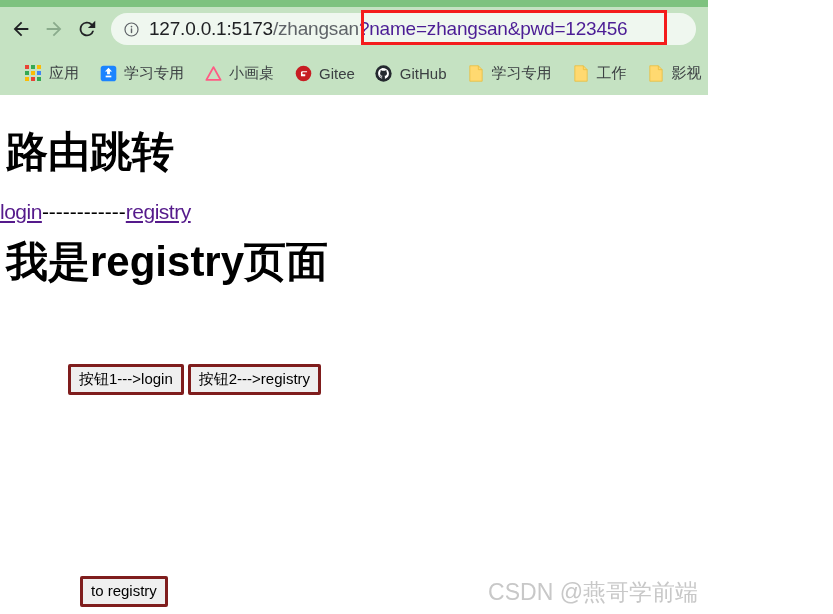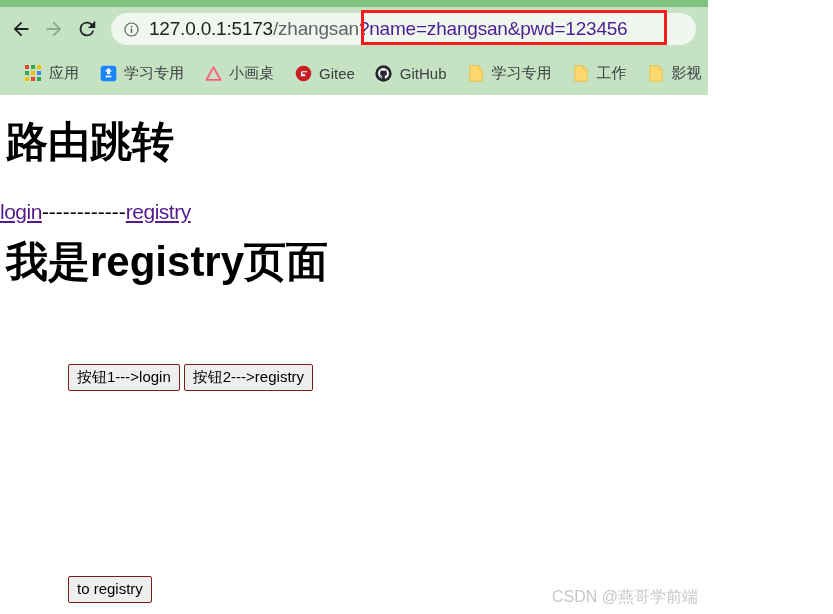--- a/index.html
+++ b/index.html
@@ -158,32 +158,32 @@
   .btnrow {
     position: absolute;
     display: flex;
     gap: 4px;
   }
   button.uibtn {
     font-family: "Liberation Sans", "DejaVu Sans", sans-serif;
     font-size: 15px;
     color: #000000;
     background: #efefef;
-    border: 1px solid #7f1d1d;
+    border: 3px solid #7f1d1d;
     border-radius: 2px;
     padding: 4px 8px;
     line-height: 1.1;
     cursor: pointer;
   }
 
   .watermark {
     position: absolute;
     right: 10px;
     bottom: 6px;
-    font-size: 16px;
+    font-size: 23px;
     color: #c8c8c8;
     white-space: nowrap;
   }
 </style>
 </head>
 <body>
 
 <div class="browser">
 
   <div class="tabstrip"></div>
@@ -321,32 +321,32 @@
           <rect x="5" y="13" width="9" height="1.4" fill="#ffffff"></rect>
           <rect x="5" y="16" width="9" height="1.4" fill="#ffffff"></rect>
         </svg>
       </span>
       <span class="bm-label">Gitee</span>
     </div>
   </div>
 
   <div class="page">
 
-    <h1 class="h1" style="top:26px;">路由跳转</h1>
+    <h1 class="h1" style="top:36px;">路由跳转</h1>
 
     <div class="linkrow" style="top:105px;"><a class="vlink">login</a><span class="dashes">------------</span><a class="vlink">registry</a></div>
 
     <h1 class="h1" style="top:146px;">我是registry页面</h1>
 
     <div class="btnrow" style="top:269px; left:68px;">
       <button class="uibtn">按钮1---&gt;login</button>
       <button class="uibtn">按钮2---&gt;registry</button>
     </div>
 
 
-    <div class="btnrow" style="top:481px; left:68px;">
+    <div class="btnrow" style="top:481px; left:80px;">
       <button class="uibtn">to registry</button>
     </div>
 
     <div class="watermark">CSDN @燕哥学前端</div>
   </div>
 
 </div>
 
 </body></html>

